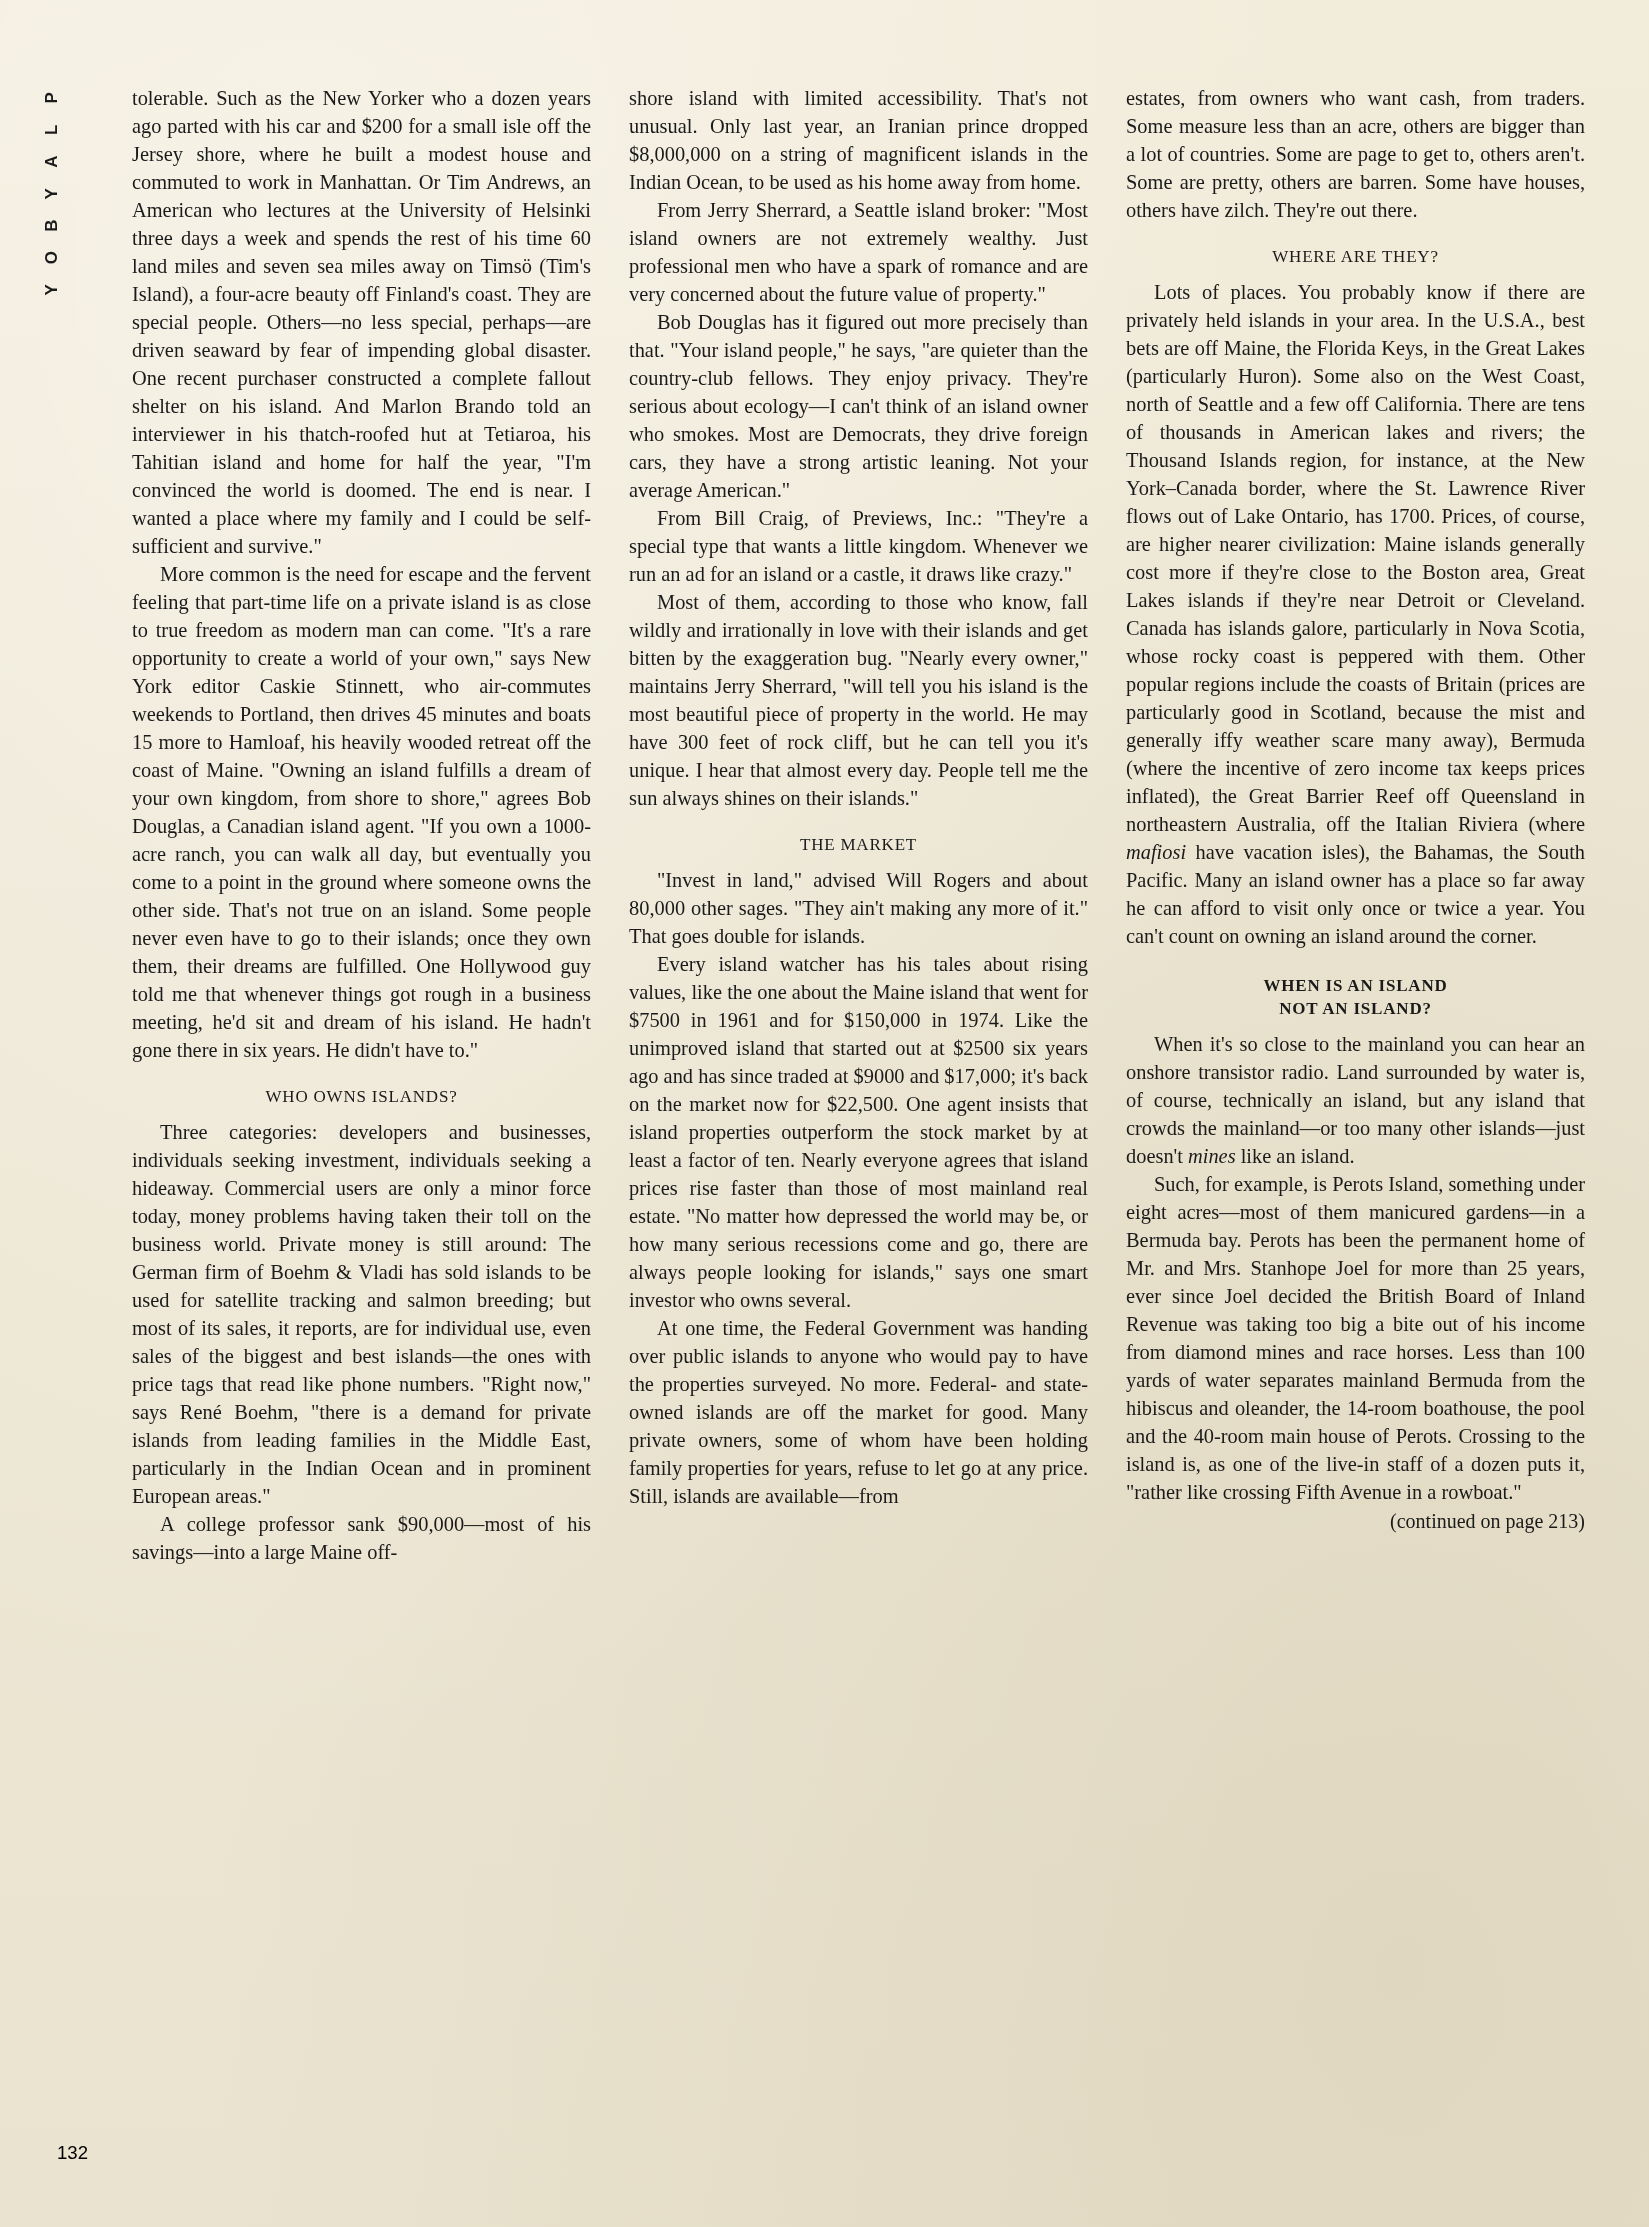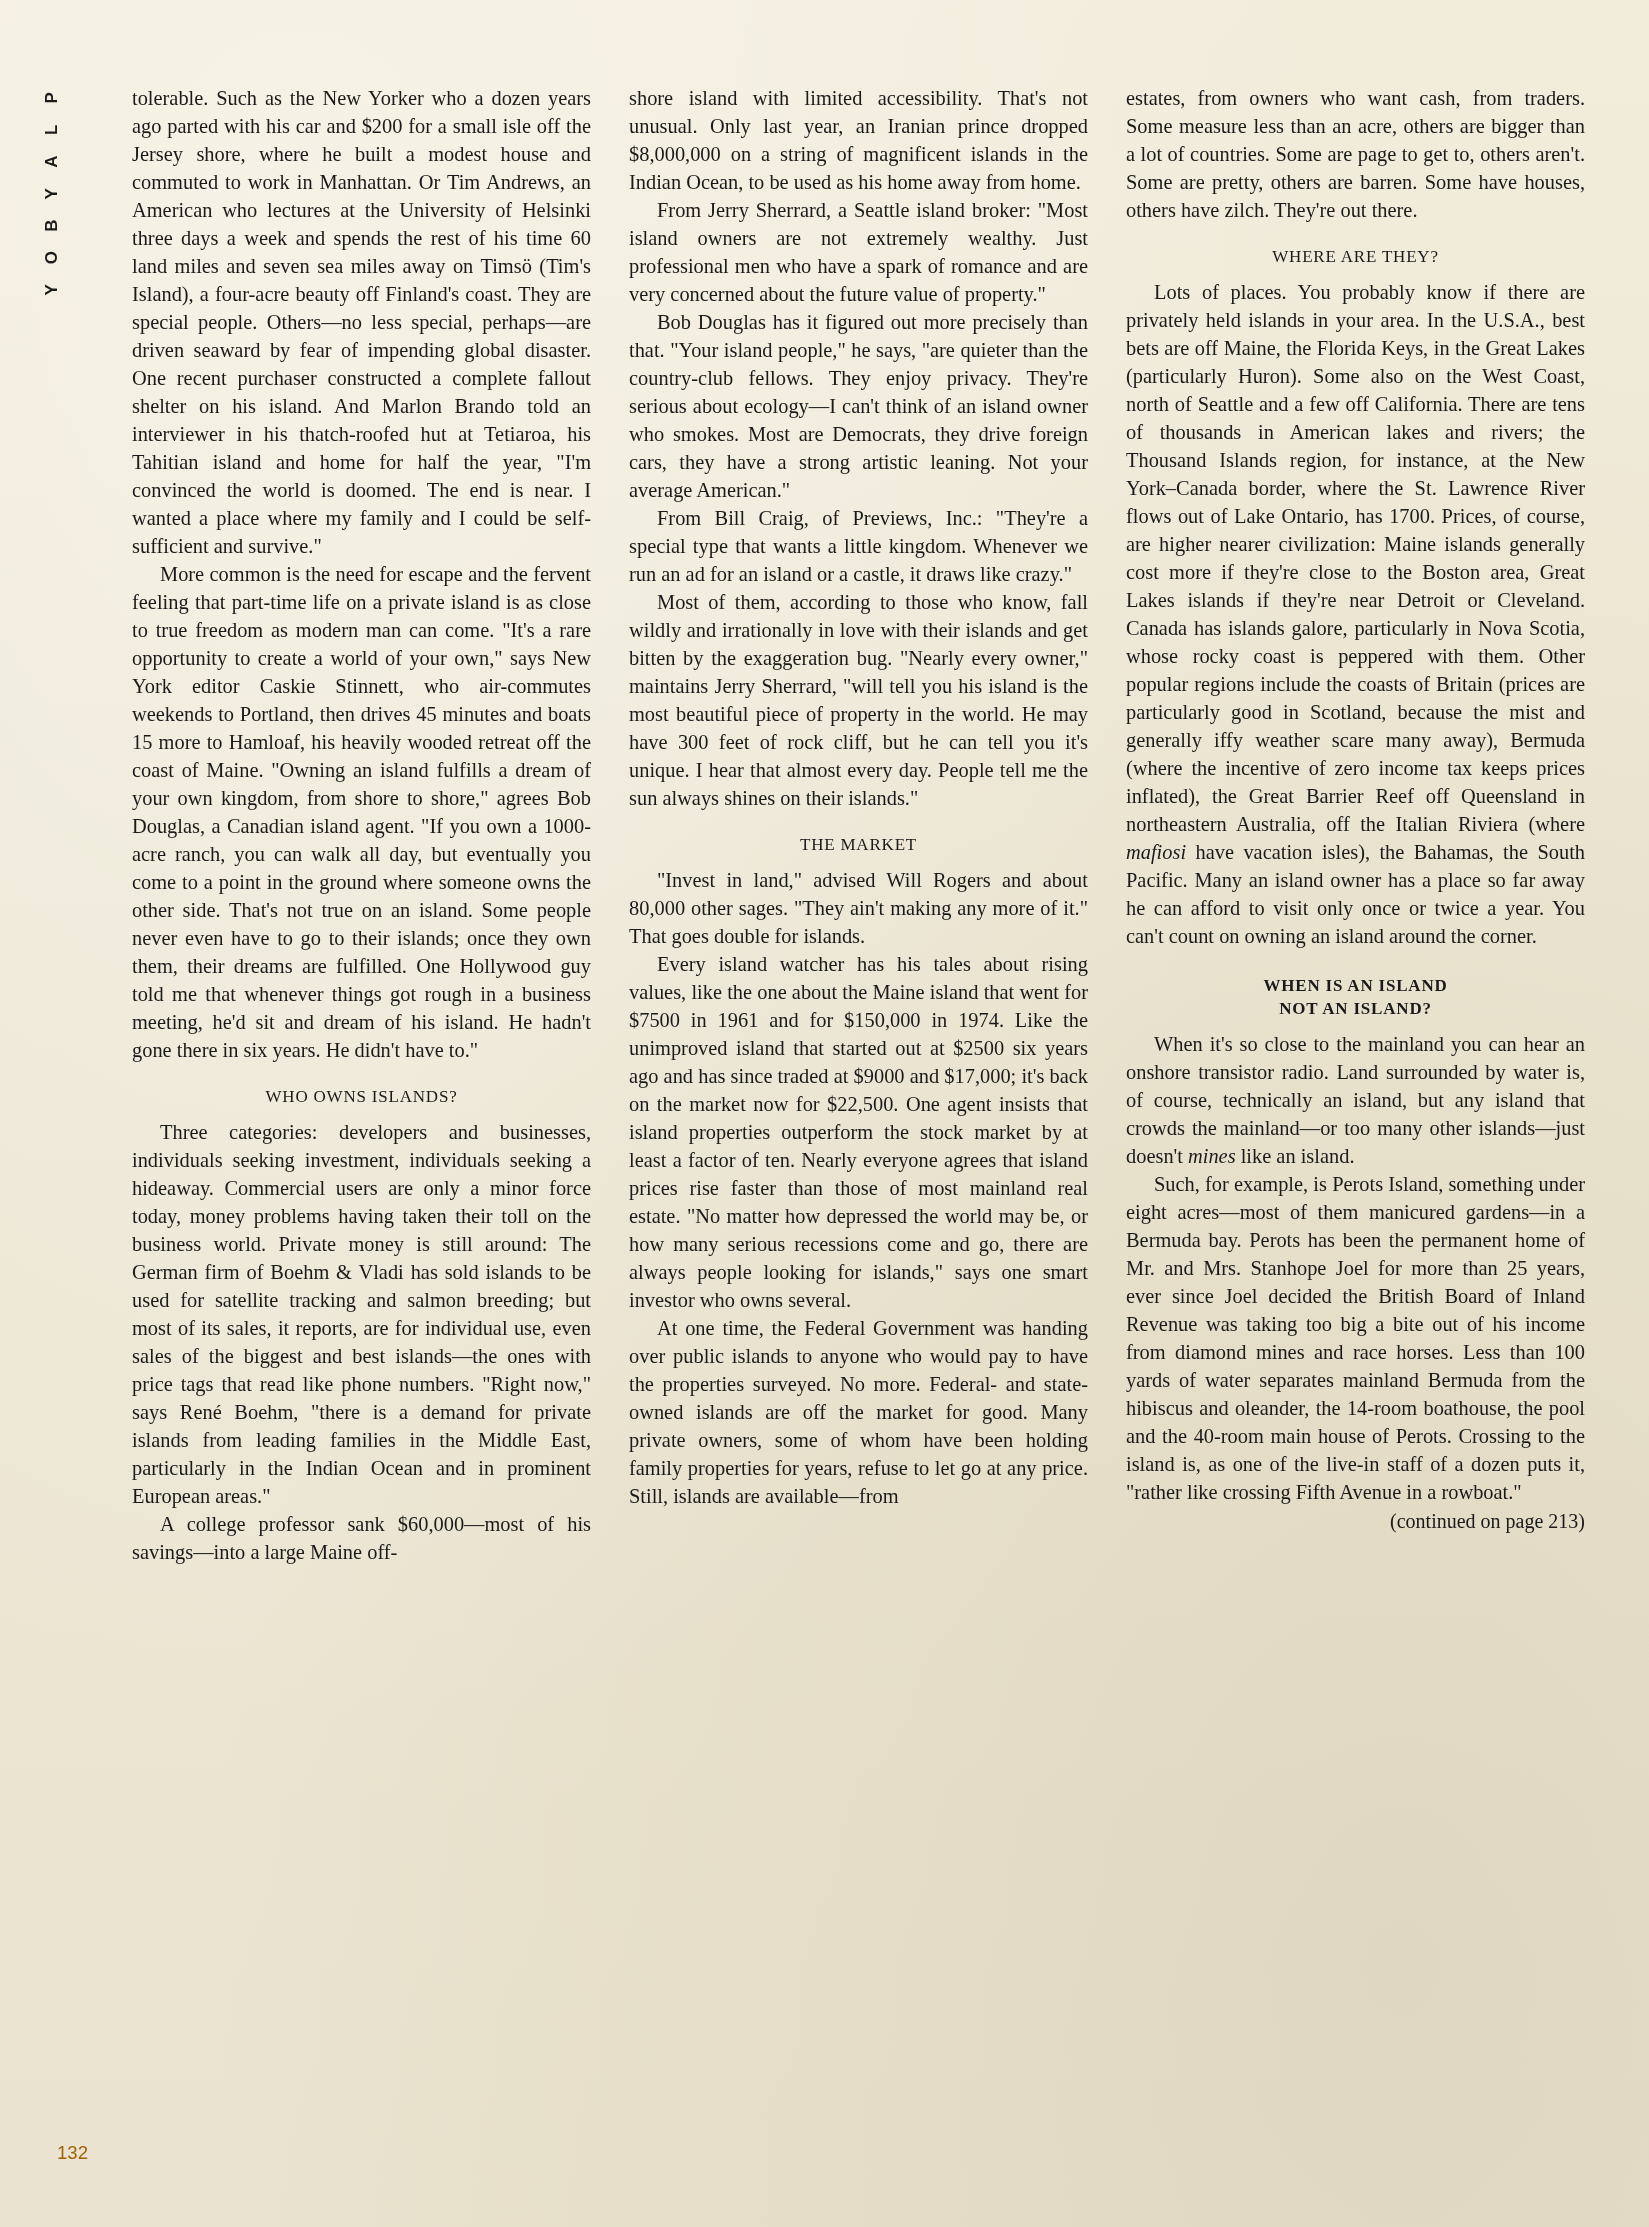--- a/index.html
+++ b/index.html
@@ -46,21 +46,21 @@
   .masthead span {
     display: block;
     transform: rotate(-90deg);
   }
   .folio {
     position: absolute;
     left: 57px;
     bottom: 63px;
     font-family: "Liberation Sans", sans-serif;
     font-size: 18.6px;
-    color: #a16207;
+    color: #000000;
   }
   .columns {
     position: absolute;
     left: 104px;
     top: 84px;
     width: 1453px;
     display: flex;
     gap: 38px;
     margin-left: 28px;
   }
@@ -118,21 +118,21 @@
   </div>
 
   <div class="folio">132</div>
 
   <div class="columns">
     <div class="col">
         <p class="">tolerable. Such as the New Yorker who a dozen years ago parted with his car and $200 for a small isle off the Jersey shore, where he built a modest house and commuted to work in Manhattan. Or Tim Andrews, an American who lectures at the University of Helsinki three days a week and spends the rest of his time 60 land miles and seven sea miles away on Timsö (Tim's Island), a four-acre beauty off Finland's coast. They are special people. Others—no less special, perhaps—are driven seaward by fear of impending global disaster. One recent purchaser constructed a complete fallout shelter on his island. And Marlon Brando told an interviewer in his thatch-roofed hut at Tetiaroa, his Tahitian island and home for half the year, "I'm convinced the world is doomed. The end is near. I wanted a place where my family and I could be self-sufficient and survive."</p>
         <p class="indent">More common is the need for escape and the fervent feeling that part-time life on a private island is as close to true freedom as modern man can come. "It's a rare opportunity to create a world of your own," says New York editor Caskie Stinnett, who air-commutes weekends to Portland, then drives 45 minutes and boats 15 more to Hamloaf, his heavily wooded retreat off the coast of Maine. "Owning an island fulfills a dream of your own kingdom, from shore to shore," agrees Bob Douglas, a Canadian island agent. "If you own a 1000-acre ranch, you can walk all day, but eventually you come to a point in the ground where someone owns the other side. That's not true on an island. Some people never even have to go to their islands; once they own them, their dreams are fulfilled. One Hollywood guy told me that whenever things got rough in a business meeting, he'd sit and dream of his island. He hadn't gone there in six years. He didn't have to."</p>
         <div class="subhead">Who owns islands?</div>
         <p class="indent">Three categories: developers and businesses, individuals seeking investment, individuals seeking a hideaway. Commercial users are only a minor force today, money problems having taken their toll on the business world. Private money is still around: The German firm of Boehm &amp; Vladi has sold islands to be used for satellite tracking and salmon breeding; but most of its sales, it reports, are for individual use, even sales of the biggest and best islands—the ones with price tags that read like phone numbers. "Right now," says René Boehm, "there is a demand for private islands from leading families in the Middle East, particularly in the Indian Ocean and in prominent European areas."</p>
-        <p class="indent">A college professor sank $60,000—most of his savings—into a large Maine off-</p>
+        <p class="indent">A college professor sank $90,000—most of his savings—into a large Maine off-</p>
       </div>
     <div class="col">
         <p class="">shore island with limited accessibility. That's not unusual. Only last year, an Iranian prince dropped $8,000,000 on a string of magnificent islands in the Indian Ocean, to be used as his home away from home.</p>
         <p class="indent">From Jerry Sherrard, a Seattle island broker: "Most island owners are not extremely wealthy. Just professional men who have a spark of romance and are very concerned about the future value of property."</p>
         <p class="indent">Bob Douglas has it figured out more precisely than that. "Your island people," he says, "are quieter than the country-club fellows. They enjoy privacy. They're serious about ecology—I can't think of an island owner who smokes. Most are Democrats, they drive foreign cars, they have a strong artistic leaning. Not your average American."</p>
         <p class="indent">From Bill Craig, of Previews, Inc.: "They're a special type that wants a little kingdom. Whenever we run an ad for an island or a castle, it draws like crazy."</p>
         <p class="indent">Most of them, according to those who know, fall wildly and irrationally in love with their islands and get bitten by the exaggeration bug. "Nearly every owner," maintains Jerry Sherrard, "will tell you his island is the most beautiful piece of property in the world. He may have 300 feet of rock cliff, but he can tell you it's unique. I hear that almost every day. People tell me the sun always shines on their islands."</p>
         <div class="subhead">The market</div>
         <p class="indent">"Invest in land," advised Will Rogers and about 80,000 other sages. "They ain't making any more of it." That goes double for islands.</p>
         <p class="indent">Every island watcher has his tales about rising values, like the one about the Maine island that went for $7500 in 1961 and for $150,000 in 1974. Like the unimproved island that started out at $2500 six years ago and has since traded at $9000 and $17,000; it's back on the market now for $22,500. One agent insists that island properties outperform the stock market by at least a factor of ten. Nearly everyone agrees that island prices rise faster than those of most mainland real estate. "No matter how depressed the world may be, or how many serious recessions come and go, there are always people looking for islands," says one smart investor who owns several.</p>

